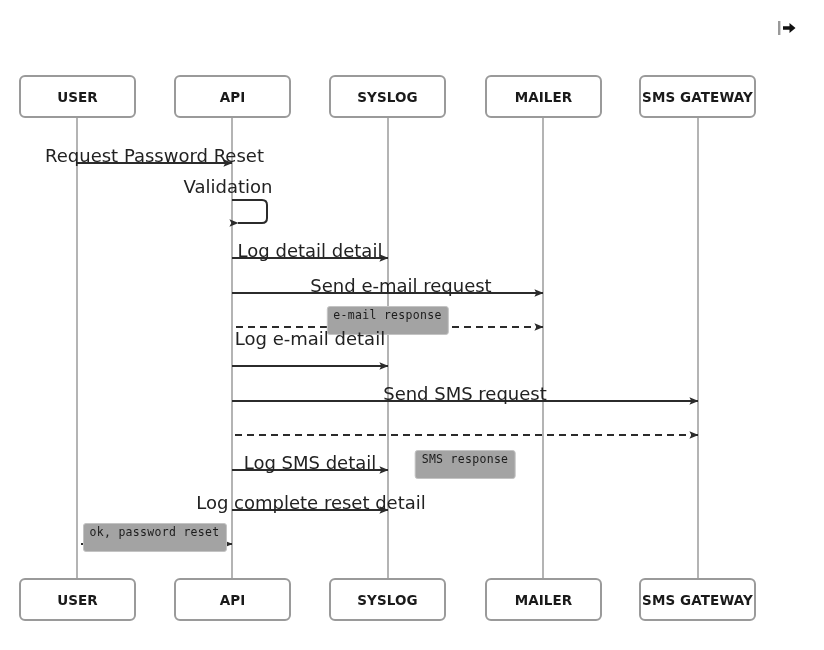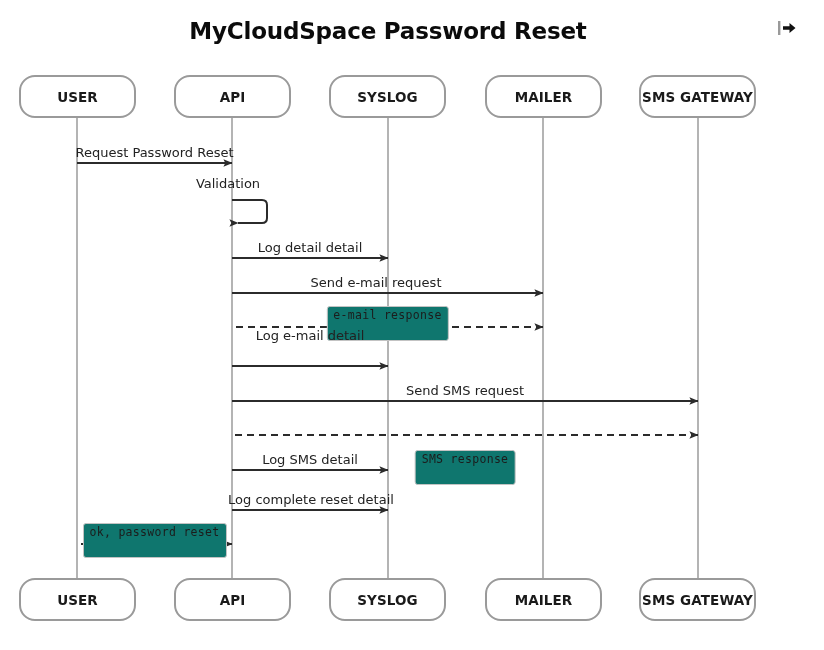--- a/index.html
+++ b/index.html
@@ -39,21 +39,21 @@
     top: 17px;
     width: 22px;
     height: 22px;
     cursor: pointer;
   }
   
   .actor-box {
     position: absolute;
     height: 43px;
     border: 2px solid #9a9a9a;
-    border-radius: 16px;
+    border-radius: 6px;
     background: #ffffff;
     box-sizing: border-box;
     display: flex;
     align-items: center;
     justify-content: center;
   }
   .actor-label {
     font-size: 13.5px;
     font-weight: bold;
     color: #1a1a1a;
@@ -72,46 +72,45 @@
     position: absolute;
     left: 0;
     top: 0;
     width: 824px;
     height: 650px;
     pointer-events: none;
   }
   
   .msg-label {
     position: absolute;
-    font-size: 13px;
+    font-size: 18px;
     color: #222222;
     white-space: nowrap;
     font-family: "DejaVu Sans", sans-serif;
     transform: translateX(-50%);
   }
   .note-label {
     position: absolute;
     font-size: 11.5px;
     color: #1c1c1c;
     white-space: nowrap;
     font-family: "DejaVu Sans Mono", monospace;
-    background: #0f766e;
+    background: #a3a3a3;
     border: 1px solid #c3c3c3;
     border-radius: 3px;
-    padding: 1px 6px 18px 6px;
+    padding: 1px 6px 12px 6px;
     transform: translateX(-50%);
     letter-spacing: 0.3px;
   }
 </style>
 </head>
 <body>
 
 <div id="canvas">
 
-  <div id="diagram-title">MyCloudSpace Password Reset</div>
 
   <div id="export-icon">
     <svg width="22" height="22" viewBox="0 0 22 22">
       <rect x="2" y="4" width="2.4" height="14" fill="#9a9a9a"></rect>
       <path d="M7 9.2 H13.5 V6 L19.5 11 L13.5 16 V12.8 H7 Z" fill="#111111"></path>
     </svg>
   </div>
 
   <div id="lifelines">
       <div class="lifeline" style="left: 76px; top: 118px; height: 460px;"></div>
@@ -178,21 +177,21 @@
         <line x1="232" y1="470" x2="388" y2="470" stroke="#2b2b2b" stroke-width="2" marker-end="url(#arrowhead-solid)"></line>
         <line x1="232" y1="510" x2="388" y2="510" stroke="#2b2b2b" stroke-width="2" marker-end="url(#arrowhead-solid)"></line>
         <line x1="232" y1="544" x2="77" y2="544" stroke="#2b2b2b" stroke-width="2" stroke-dasharray="7,5" marker-start="url(#arrowhead-solid-rev)"></line>
       </g>
   </svg>
 
   <div id="msg-labels">
       <div class="msg-label" style="top: 145px; left: 154.5px;">Request Password Reset</div>
       <div class="msg-label" style="top: 176px; left: 228px;">Validation</div>
       <div class="msg-label" style="top: 240px; left: 310px;">Log detail detail</div>
-      <div class="msg-label" style="top: 275px; left: 376px;">Send e-mail request</div>
+      <div class="msg-label" style="top: 275px; left: 401px;">Send e-mail request</div>
       <div class="note-label" style="top: 306px; left: 387.5px;">e-mail response</div>
       <div class="msg-label" style="top: 328px; left: 310px;">Log e-mail detail</div>
       <div class="msg-label" style="top: 383px; left: 465px;">Send SMS request</div>
       <div class="note-label" style="top: 414px; left: 465px; margin-top: 36px;">SMS response</div>
       <div class="msg-label" style="top: 452px; left: 310px;">Log SMS detail</div>
       <div class="msg-label" style="top: 492px; left: 311px;">Log complete reset detail</div>
       <div class="note-label" style="top: 523px; left: 154.5px;">ok, password reset</div>
     </div>
 
 </div>

